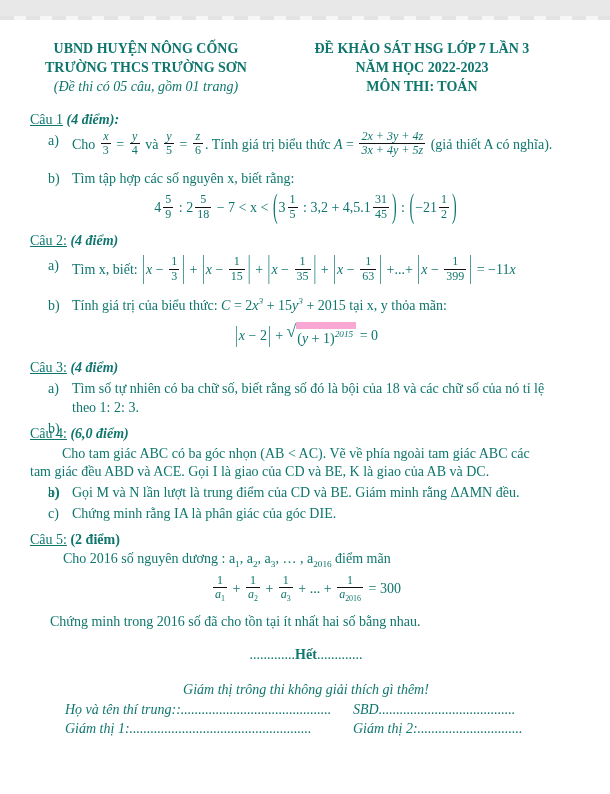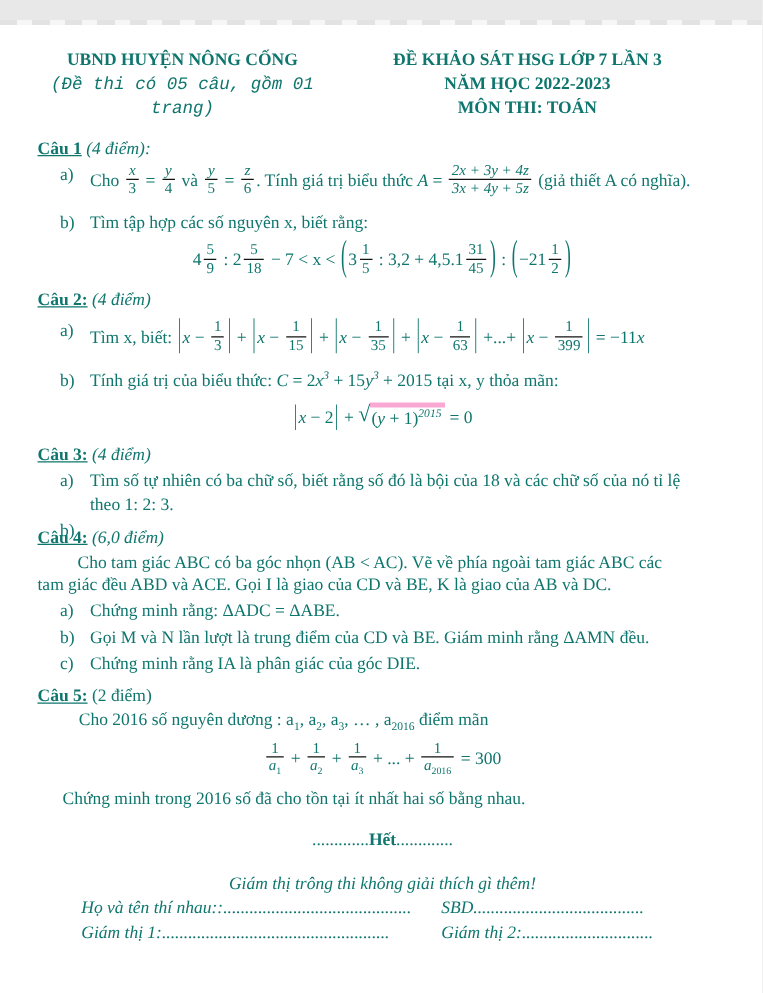--- a/index.html
+++ b/index.html
@@ -16,25 +16,25 @@
     padding:24px 28px 0 30px;
   }
   .scan-edge{position:absolute;top:0;left:0;right:0;height:4px;
     background:repeating-linear-gradient(90deg,#e3e3e3 0 14px,#f6f6f6 14px 26px);}
   
   .hdr{display:flex;margin-bottom:14px;}
   .hdr-left{width:42%;text-align:center;}
   .hdr-right{width:58%;text-align:center;}
   .hline{white-space:pre-wrap;}
   .b{font-weight:bold;}
-  .i{font-style:italic;font-family:Liberation Mono, monospace;}
+  .i{font-style:italic;}
   
   .qtitle{margin-top:7px;}
-  .qname{font-weight:bold;text-decoration:underline;text-align:right;}
-  .qpts{font-style:italic;}
+  .qname{font-weight:normal;text-decoration:underline;text-align:right;}
+  .qpts{font-style:italic;font-weight:bold;}
   .qpts.upright{font-style:normal;}
   .item{position:relative;padding-left:42px;margin:2px 0;}
   .marker{position:absolute;left:18px;top:0;}
   .preline{white-space:pre-line;}
   .para{white-space:pre-line;text-indent:32px;margin:1px 0;}
   .indent1{padding-left:33px;}
   .indent2{padding-left:20px;}
   .formula{text-align:center;margin:7px 0 9px 0;}
   
   .math{display:inline;}
@@ -42,37 +42,38 @@
         font-size:0.86em;line-height:1.12;margin:0 2px;transform:translateY(-2px);}
   .fn{display:block;border-bottom:1px solid #121212;padding:0 2px;}
   .fd{display:block;padding:0 2px;}
   .mi{font-style:italic;}
   .msup{font-size:0.66em;line-height:0;}
   .msub{font-size:0.66em;line-height:0;}
   .bar{display:inline-block;transform:scaleY(var(--h,1.6));transform-origin:50% 55%;margin:0 1px;}
   .paren{display:inline-block;transform:scaleY(var(--h,2));transform-origin:50% 55%;margin:0 1px;font-weight:300;}
   .sqrt{display:inline-flex;align-items:flex-start;vertical-align:middle;transform:translateY(-1px);}
   .rad{font-size:1.25em;line-height:1;transform:translateY(1px);}
-  .radicand{border-top:4px solid #f9a8d4;padding:1px 3px 0 1px;}
+  .radicand{border-top:7px solid #f9a8d4;padding:1px 3px 0 1px;}
   
   .het{ text-align:center;margin-top:14px;}
   .fnote{text-align:center;font-style:italic;margin-top:16px;}
   .fline{display:flex;font-style:italic;padding-left:35px;margin-top:1px;}
   .fl{width:288px;}
   .fr{flex:1;}
 </style>
 </head>
 <body>
 
 <div class="page">
   <div class="scan-edge"></div>
 
   <div class="hdr">
     <div class="hdr-left">
       <div class="hline b">UBND HUYỆN NÔNG CỐNG</div>
+      <div class="hline b">TRƯỜNG THCS TRƯỜNG SƠN</div>
       <div class="hline i">(Đề thi có 05 câu, gồm 01 trang)</div>
     </div>
     <div class="hdr-right">
       <div class="hline b">ĐỀ KHẢO SÁT HSG LỚP 7 LẦN 3</div>
       <div class="hline b">NĂM HỌC 2022-2023</div>
       <div class="hline b">MÔN THI: TOÁN</div>
     </div>
   </div>
 
   <div>
@@ -123,21 +124,20 @@
   </div>
 
   <div>
     <div class="qtitle">
       <span class="qname">Câu 4:</span><span class="qpts"> (6,0 điểm)</span>
     </div>
     <div class="para">Cho tam giác ABC có ba góc nhọn (AB &lt; AC). Vẽ về phía ngoài tam giác ABC các
 tam giác đều ABD và ACE. Gọi I là giao của CD và BE,  K là giao của AB và DC.</div>
     <div class="item">
       <span class="marker">a)</span>
-      <span>Chứng minh rằng: ΔADC = ΔABE.</span>
     </div>
     <div class="item">
       <span class="marker">b)</span>
       <span>Gọi M và N lần lượt là trung điểm của CD và BE. Giám minh rằng ΔAMN đều.</span>
     </div>
     <div class="item">
       <span class="marker">c)</span>
       <span>Chứng minh rằng IA là phân giác của góc DIE.</span>
     </div>
   </div>
@@ -149,20 +149,20 @@
     <div class="indent1"><span>Cho 2016 số nguyên dương : a</span><sub class="msub">1</sub><span>, a</span><sub class="msub">2</sub><span>, a</span><sub class="msub">3</sub><span>, … , a</span><sub class="msub">2016</sub><span>  điểm mãn</span></div>
     <div class="formula"><span class="frac"><span class="fn">1</span><span class="fd"><span class="mi">a</span><sub class="msub">1</sub></span></span><span> + </span><span class="frac"><span class="fn">1</span><span class="fd"><span class="mi">a</span><sub class="msub">2</sub></span></span><span> + </span><span class="frac"><span class="fn">1</span><span class="fd"><span class="mi">a</span><sub class="msub">3</sub></span></span><span> + ... + </span><span class="frac"><span class="fn">1</span><span class="fd"><span class="mi">a</span><sub class="msub">2016</sub></span></span><span> = 300</span></div>
     <div class="indent2">Chứng minh trong 2016 số đã cho tồn tại ít nhất hai số bằng nhau.</div>
   </div>
 
   <div class="het">
     <span>.............</span><span class="b">Hết</span><span>.............</span>
   </div>
   <div class="fnote">Giám thị trông thi không giải thích gì thêm!</div>
   <div class="fline">
-    <span class="fl">Họ và tên thí nhau::...........................................</span>
+    <span class="fl">Họ và tên thí trung::...........................................</span>
     <span class="fr">SBD.......................................</span>
   </div>
   <div class="fline">
     <span class="fl">Giám thị 1:....................................................</span>
     <span class="fr">Giám thị 2:..............................</span>
   </div>
 </div>
 
 </body></html>

